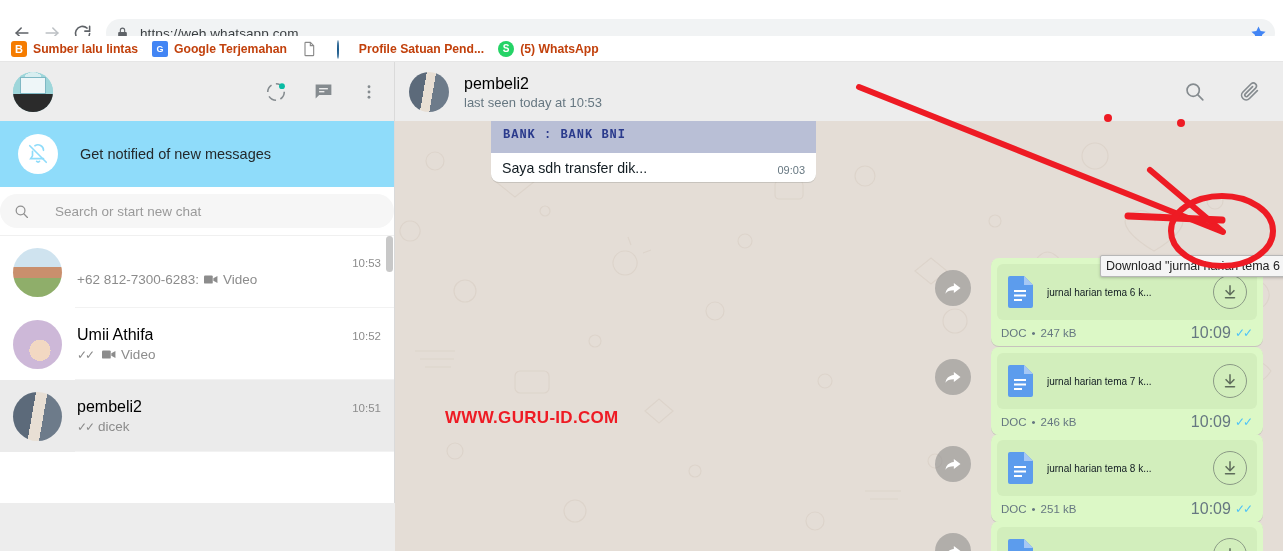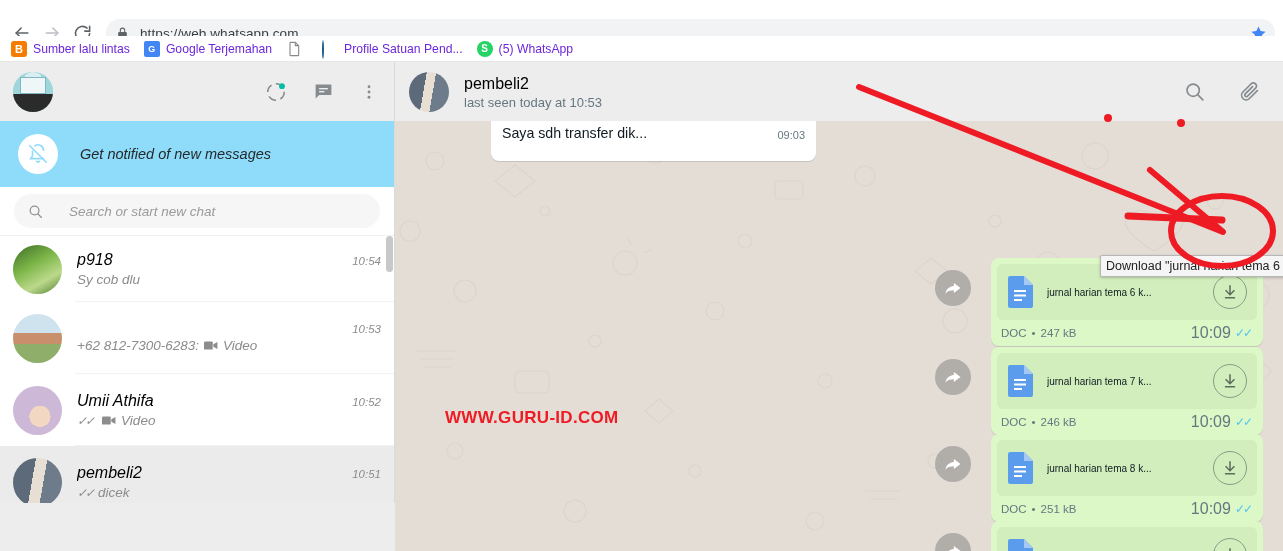--- a/index.html
+++ b/index.html
@@ -31,58 +31,58 @@
   .star-btn { position: absolute; right: 6px; top: 3px; width: 22px; height: 22px;
       display: flex; align-items: center; justify-content: center; }
 
   .bookmarks-bar {
     position: absolute; left: 0; top: 36px; width: 1283px; height: 26px;
     background: #ffffff; display: flex; align-items: center; padding-left: 4px;
     border-bottom: 1px solid #e6e6e6;
   }
   .bm { display: flex; align-items: center; height: 22px; padding: 0 7px; flex: 0 0 auto; }
   .bm-ico { width: 16px; height: 16px; margin-right: 6px; flex: 0 0 auto; position: relative; }
-  .bm-label { font-size: 12.2px; color: #6d28d9; white-space: nowrap; }
+  .bm-label { font-size: 12.2px; color: #c2410c; white-space: nowrap; font-weight: bold; }
   .fav-blogger { width:16px;height:16px;background:#f57c00;border-radius:3px;color:#fff;
       font-size:11px;font-weight:bold;display:flex;align-items:center;justify-content:center;}
   .fav-gt { width:16px;height:16px;background:#4285f4;border-radius:2px;color:#fff;
       font-size:9px;font-weight:bold;display:flex;align-items:center;justify-content:center;}
   .fav-doc { width:16px;height:16px; }
   .fav-profile { width:16px;height:16px;border-radius:50%;
       background:radial-gradient(circle at 50% 40%, #7fc3e8 0%, #2b7bb9 60%, #1d5c8d 100%);
       border:1px solid #1d5c8d; }
   .fav-wa { width:16px;height:16px;border-radius:50%;background:#25d366;color:#fff;
       font-size:10px;font-weight:bold;display:flex;align-items:center;justify-content:center;}
 
   
   .wa { position: absolute; left: 0; top: 62px; width: 1283px; height: 489px; background: #ededed; }
 
   
   .left-panel { position: absolute; left: 0; top: 0; width: 395px; height: 441px; background: #fff;
-      border-right: 1px solid #dadada; overflow: hidden; font-style: italic; }
+      border-right: 1px solid #dadada; overflow: hidden; }
   .left-header { height: 59px; background: #ededed; display: flex; align-items: center;
       padding: 0 16px 0 13px; }
   .me-avatar { width: 40px; height: 40px; border-radius: 50%; flex: 0 0 auto; overflow: hidden;
       background: #9ed6da; position: relative; }
   .me-avatar .ava-inner { position:absolute; inset:0;
       background: radial-gradient(circle at 50% 25%, #d8eef0 0 28%, transparent 28%),
                   linear-gradient(#9ed6da 0 55%, #2b2b2b 55% 100%); }
   .me-avatar .ava-doc { position:absolute; left:7px; top:5px; width:26px; height:17px;
       background:#eef6f8; border:1px solid #7fb8c4; }
   .left-header-icons { margin-left: auto; display: flex; align-items: center; gap: 26px; }
   .hicon { color: #858b8f; display: flex; align-items: center; justify-content: center; }
 
   .notif-banner { height: 66px; background: #8fdcfa; display: flex; align-items: center; padding: 0 18px; }
   .notif-bell { width: 40px; height: 40px; border-radius: 50%; background: #fff; flex: 0 0 auto;
       display: flex; align-items: center; justify-content: center; }
   .notif-texts { margin-left: 22px; }
   .notif-title { font-size: 14.5px; color: #24292b; line-height: 19px; }
   .notif-sub { font-size: 13px; color: #29343a; line-height: 18px; }
 
-  .search-wrap { height: 49px; background: #fff; display: flex; align-items: center; padding: 0 14px;
+  .search-wrap { height: 49px; background: #fff; display: flex; align-items: center; padding: 0 0;
       border-bottom: 1px solid #f0f0f0; }
   .search-box { flex: 1 1 auto; height: 34px; background: #f6f6f6; border-radius: 17px;
       display: flex; align-items: center; padding: 0 14px; }
   .search-box .sicon { color: #919191; margin-right: 26px; display: flex; }
   .search-ph { font-size: 13.5px; color: #9a9a9a; }
 
   .chat-list { position: absolute; left: 0; top: 174px; width: 395px; height: 315px; overflow: hidden; }
   .chat-row { height: 72px; display: flex; align-items: center; padding-left: 13px; padding-right: 14px;
       background: #fff; position: relative; }
   .chat-row.active { background: #ebebeb; }
@@ -118,21 +118,21 @@
       color: #ee1b24; letter-spacing: .3px; font-family: "Liberation Sans", sans-serif; z-index: 3; }
 
   
   .in-bubble { position: absolute; left: 86px; top: 62px; width: 325px; background: #fff;
       border-radius: 0 0 8px 8px; box-shadow: 0 1px .5px rgba(11,20,26,.13); z-index: 2; }
   .in-photo { height: 35px; background: #b9bfd6; position: relative; overflow: hidden; }
   .in-photo .txt { position: absolute; left: 12px; top: -10px; font-size: 12px; color: #2a3a8c;
       font-family: "Liberation Mono", monospace; font-weight: bold; letter-spacing: 1px; }
   .in-photo .txt2 { position: absolute; left: 12px; top: 10px; font-size: 12px; color: #2a3a8c;
       font-family: "Liberation Mono", monospace; font-weight: bold; letter-spacing: 1px; }
-  .in-text { padding: 7px 11px 20px 11px; display: flex; align-items: flex-end; gap: 8px; }
+  .in-text { padding: 7px 11px 6px 11px; display: flex; align-items: flex-end; gap: 8px; }
   .in-text .t { font-size: 14.2px; color: #111b21; }
   .in-text .tm { margin-left: auto; font-size: 11px; color: #667781; padding-left: 10px; }
 
   
   .out-wrap { position: absolute; right: 20px; z-index: 2; width: 272px; }
   .out-bubble { background: #dcf8c6; border-radius: 8px; box-shadow: 0 1px .5px rgba(11,20,26,.13);
       padding: 6px 6px 4px 6px; position: relative; }
   .doc-row { background: #d2eebc; border-radius: 6px; height: 56px; display: flex; align-items: center;
       padding: 0 10px; }
   .doc-ico { width: 26px; height: 32px; flex: 0 0 auto; }
@@ -283,32 +283,20 @@
                 <circle cx="10.5" cy="10.5" r="7"></circle>
                 <line x1="16" y1="16" x2="21.5" y2="21.5" stroke-linecap="round"></line>
               </svg>
           </span>
           <span class="search-ph">Search or start new chat</span>
         </div>
       </div>
 
       <div class="chat-list">
 
-        <div class="chat-row" style="height:66px">
-          <div class="chat-avatar" style="background:linear-gradient(150deg,#3f6b28 0%,#7cb648 40%,#bcd98b 70%,#4d7c2e 100%)"></div>
-          <div class="chat-body">
-            <div class="chat-line1">
-              <span class="chat-name">p918</span>
-              <span class="chat-time">10:54</span>
-            </div>
-            <div class="chat-line2">
-              <span class="chat-msg">Sy cob dlu</span>
-            </div>
-          </div>
-        </div>
 
         <div class="chat-row">
           <div class="chat-avatar" style="background:linear-gradient(#cfe3ef 0 38%,#c98f6d 38% 62%,#8fae6a 62% 100%)"></div>
           <div class="chat-body">
             <div class="chat-line1">
               <span class="chat-time">10:53</span>
             </div>
             <div class="chat-line2">
               <span class="chat-msg">+62 812-7300-6283:</span>
               <span class="vidico" style="margin-left:5px">
@@ -423,20 +411,24 @@
             <path d="M730 100 c8 -14 24 -14 30 0 c6 -14 22 -14 28 0 c0 14 -29 30 -29 30 s-29 -16 -29 -30z"></path>
             <path d="M230 130 a12 12 0 1 0 0.1 0 M236 124 l-3 -8 M248 132 l8 -3"></path>
             <path d="M860 160 a14 14 0 1 0 0.1 0"></path>
               <path d="M15 100 a10 10 0 1 0 0.1 0"></path>
           </g>
         </svg>
 
         <div class="watermark">WWW.GURU-ID.COM</div>
 
         <div class="in-bubble" style="top:-3px;left:96px;width:325px">
+          <div class="in-photo">
+            <span class="txt">SDN  TUVITER   PRADESKA</span>
+            <span class="txt2">BANK           :  BANK BNI</span>
+          </div>
           <div class="in-text">
             <span class="t">Saya sdh transfer dik...</span>
             <span class="tm">09:03</span>
           </div>
         </div>
 
         <div class="out-wrap" style="top:137px">
           <div class="fwd-btn">
             <svg width="20" height="20" viewBox="0 0 24 24" fill="#fff">
                 <path d="M13 6l8 6-8 6v-3.2c-5 0-8 1.3-10 4 .6-4.6 3.6-8.4 10-9.1z"></path>

